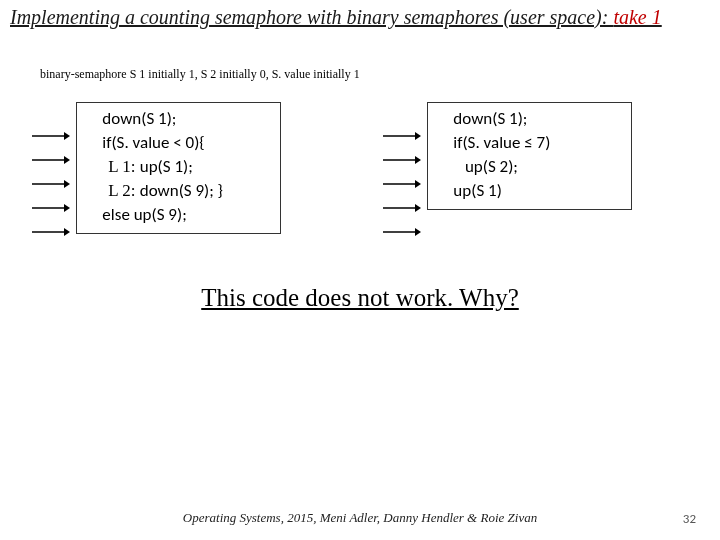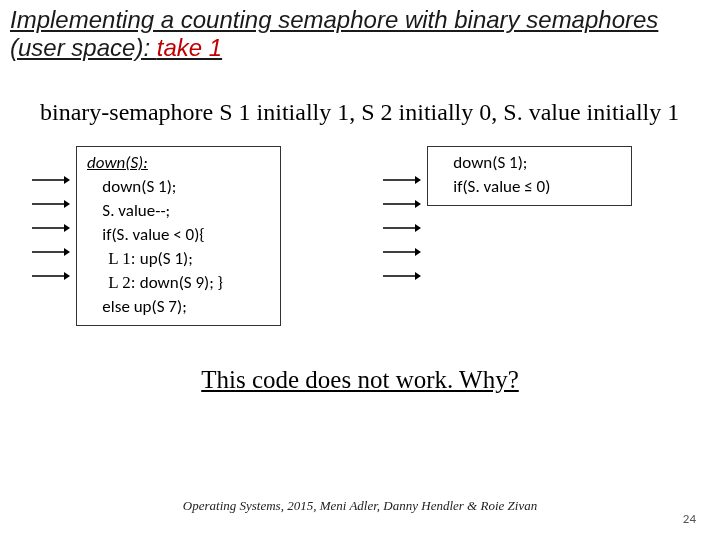--- a/index.html
+++ b/index.html
@@ -5,32 +5,32 @@
   * { margin: 0; padding: 0; box-sizing: border-box; }
   body {
     width: 720px;
     height: 540px;
     background: #fff;
     font-family: Calibri, Arial, sans-serif;
     position: relative;
     overflow: hidden;
   }
   .title {
-    font-family: Liberation Sans, sans-serif;
-    font-size: 24px;
+    font-family: Liberation Serif, serif;
+    font-size: 20px;
     font-style: italic;
     color: #1a1a1a;
     padding: 6px 10px 0 10px;
     line-height: 1.15;
     text-decoration: underline;
   }
   .title .take { color: #c00000; }
   .init {
     font-family: "Times New Roman", serif;
-    font-size: 24px;
+    font-size: 12px;
     padding: 38px 10px 0 40px;
   }
   .content {
     display: flex;
     gap: 100px;
     padding: 20px 10px 0 30px;
   }
   .block {
     display: flex;
     align-items: flex-start;
@@ -65,21 +65,21 @@
   .codebox .bold { font-weight: normal; font-family: "Times New Roman", serif; }
   .question {
     font-family: "Times New Roman", serif;
     font-size: 25px;
     text-align: center;
     padding-top: 40px;
     text-decoration: underline;
   }
   .footer {
     position: absolute;
-    bottom: 26px;
+    bottom: 14px;
     left: 0;
     width: 100%;
     font-family: "Times New Roman", serif;
     font-style: italic;
     font-size: 13px;
     text-align: center;
     color: #222;
   }
   .pagenum {
     position: absolute;
@@ -128,27 +128,25 @@
           </svg>
         </div>
       <div class="arrow">
           <svg width="40" height="12">
             <line x1="2" y1="6" x2="34" y2="6" stroke="#000" stroke-width="1.5"></line>
             <polygon points="34,2 40,6 34,10" fill="#000"></polygon>
           </svg>
         </div>
     </div>
     <div class="codebox">
-      <div class="fn">down(S):</div>
       <div class="line">    down(S 1);</div>
-      <div class="line">    S. value--;</div>
       <div class="line">    if(S. value &lt; 0){</div>
       <div class="line"><span class="bold">     L 1: </span><span>up(S 1);</span></div>
       <div class="line"><span class="bold">     L 2: </span><span>down(S 9); }</span></div>
-      <div class="line">    else up(S 7);</div>
+      <div class="line">    else up(S 9);</div>
     </div>
   </div>
 
   <div class="block">
     <div class="arrows">
       <div class="arrow">
           <svg width="40" height="12">
             <line x1="2" y1="6" x2="34" y2="6" stroke="#000" stroke-width="1.5"></line>
             <polygon points="34,2 40,6 34,10" fill="#000"></polygon>
           </svg>
@@ -173,22 +171,24 @@
         </div>
       <div class="arrow">
           <svg width="40" height="12">
             <line x1="2" y1="6" x2="34" y2="6" stroke="#000" stroke-width="1.5"></line>
             <polygon points="34,2 40,6 34,10" fill="#000"></polygon>
           </svg>
         </div>
     </div>
     <div class="codebox">
       <div class="line">    down(S 1);</div>
-      <div class="line">    if(S. value ≤ 0)</div>
+      <div class="line">    if(S. value ≤ 7)</div>
+      <div class="line">       up(S 2);</div>
+      <div class="line">    up(S 1)</div>
     </div>
   </div>
 
 </div>
 
 <div class="question">This code does not work. Why?</div>
 
 <div class="footer">Operating Systems, 2015, Meni Adler, Danny Hendler &amp; Roie Zivan</div>
-<div class="pagenum">24</div>
+<div class="pagenum">32</div>
 
 </body></html>

